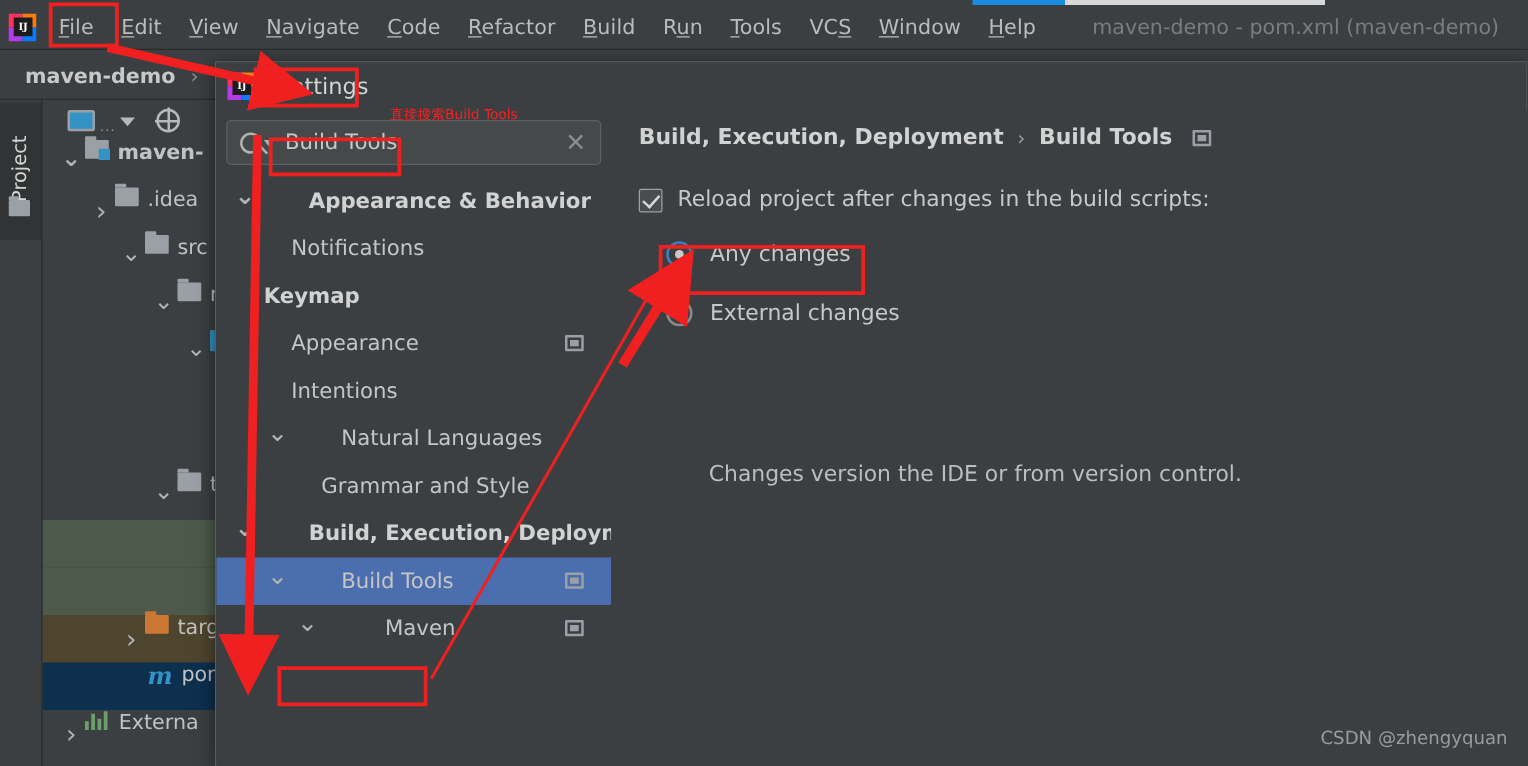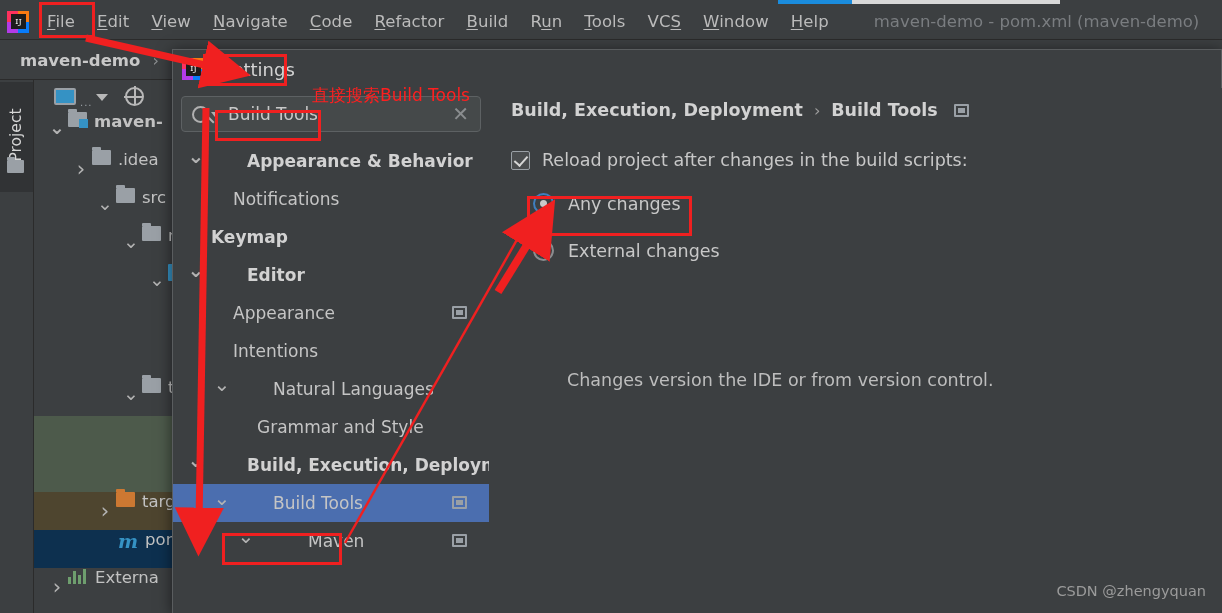--- a/index.html
+++ b/index.html
@@ -25,21 +25,21 @@
   .ij-logo {
     width:24px; height:24px; margin-left:6px; margin-right:6px;
     position:relative; flex:none;
   }
   .ij-logo .sq-a { position:absolute; left:1px; top:1px; width:11px; height:11px; background:#fe315d; }
   .ij-logo .sq-b { position:absolute; left:12px; top:1px; width:11px; height:11px; background:#f97a12; }
   .ij-logo .sq-c { position:absolute; left:1px; top:12px; width:11px; height:11px; background:#b33be8; }
   .ij-logo .sq-d { position:absolute; left:12px; top:12px; width:11px; height:11px; background:#087cfa; }
   .ij-logo .inner {
     position:absolute; left:5px; top:4px; width:15px; height:15px; background:#1c1c1c;
-    color:#ffffff; font-size:8px; font-weight:normal; line-height:15px; text-align:center;
+    color:#ffffff; font-size:8px; font-weight:bold; line-height:15px; text-align:center;
     font-family:"DejaVu Serif","Liberation Serif",serif;
   }
   .menu-item {
     color:#bbbbbb; font-size:16.5px; padding:2px 11px; white-space:nowrap;
     letter-spacing:0.1px;
   }
   .menu-item u { text-decoration: underline; text-underline-offset:2px; }
   .win-title {
     color:#7a7d80; font-size:16.5px; margin-left:34px; white-space:nowrap;
   }
@@ -182,21 +182,21 @@
   .rad { width:21px; height:21px; border:2px solid #8a8d8f; border-radius:50%; background:transparent; position:relative; flex:none; }
   .rad.on { border-color:#3f7fbf; }
   .rad.on::after { content:""; position:absolute; left:5px; top:5px; width:7px; height:7px; border-radius:50%; background:#c9c9c9; }
   .radio-row .lbl { color:#c8c8c8; font-size:17.5px; margin-left:14px; }
   .hint { position:absolute; left:78px; top:282px; color:#bdbdbd; font-size:17.5px; }
 
   .csdn { position:absolute; right:16px; bottom:14px; color:#9b9b9b; font-size:14.5px; }
 
   
   .redbox { position:absolute; border:3px solid #f02020; pointer-events:none; }
-  .redtxt { position:absolute; color:#ff1f1f; font-size:17px; white-space:nowrap; }
+  .redtxt { position:absolute; color:#ff1f1f; font-size:11px; white-space:nowrap; }
   .anno-svg { position:absolute; left:0; top:0; width:1222px; height:613px; pointer-events:none; }
 </style>
 </head>
 <body>
 
 <div id="root">
 
   <div class="top-strip">
     <div class="blue"></div>
     <div class="grey"></div>
@@ -338,24 +338,20 @@
           <div class="t2row boldrow" style="padding-left:12px">
             <span class="t2tw d"></span>
             <span style="margin-left:4px">Appearance &amp; Behavior</span>
           </div>
           <div class="t2row" style="padding-left:60px">
             <span>Notifications</span>
           </div>
           <div class="t2row boldrow" style="padding-left:38px">
             <span>Keymap</span>
           </div>
-          <div class="t2row boldrow" style="padding-left:12px">
-            <span class="t2tw d"></span>
-            <span style="margin-left:4px">Editor</span>
-          </div>
           <div class="t2row" style="padding-left:60px">
             <span>Appearance</span>
             <span class="cfg-ico"></span>
           </div>
           <div class="t2row" style="padding-left:60px">
             <span>Intentions</span>
           </div>
           <div class="t2row" style="padding-left:38px">
             <span class="t2tw d"></span>
             <span style="margin-left:4px">Natural Languages</span>

